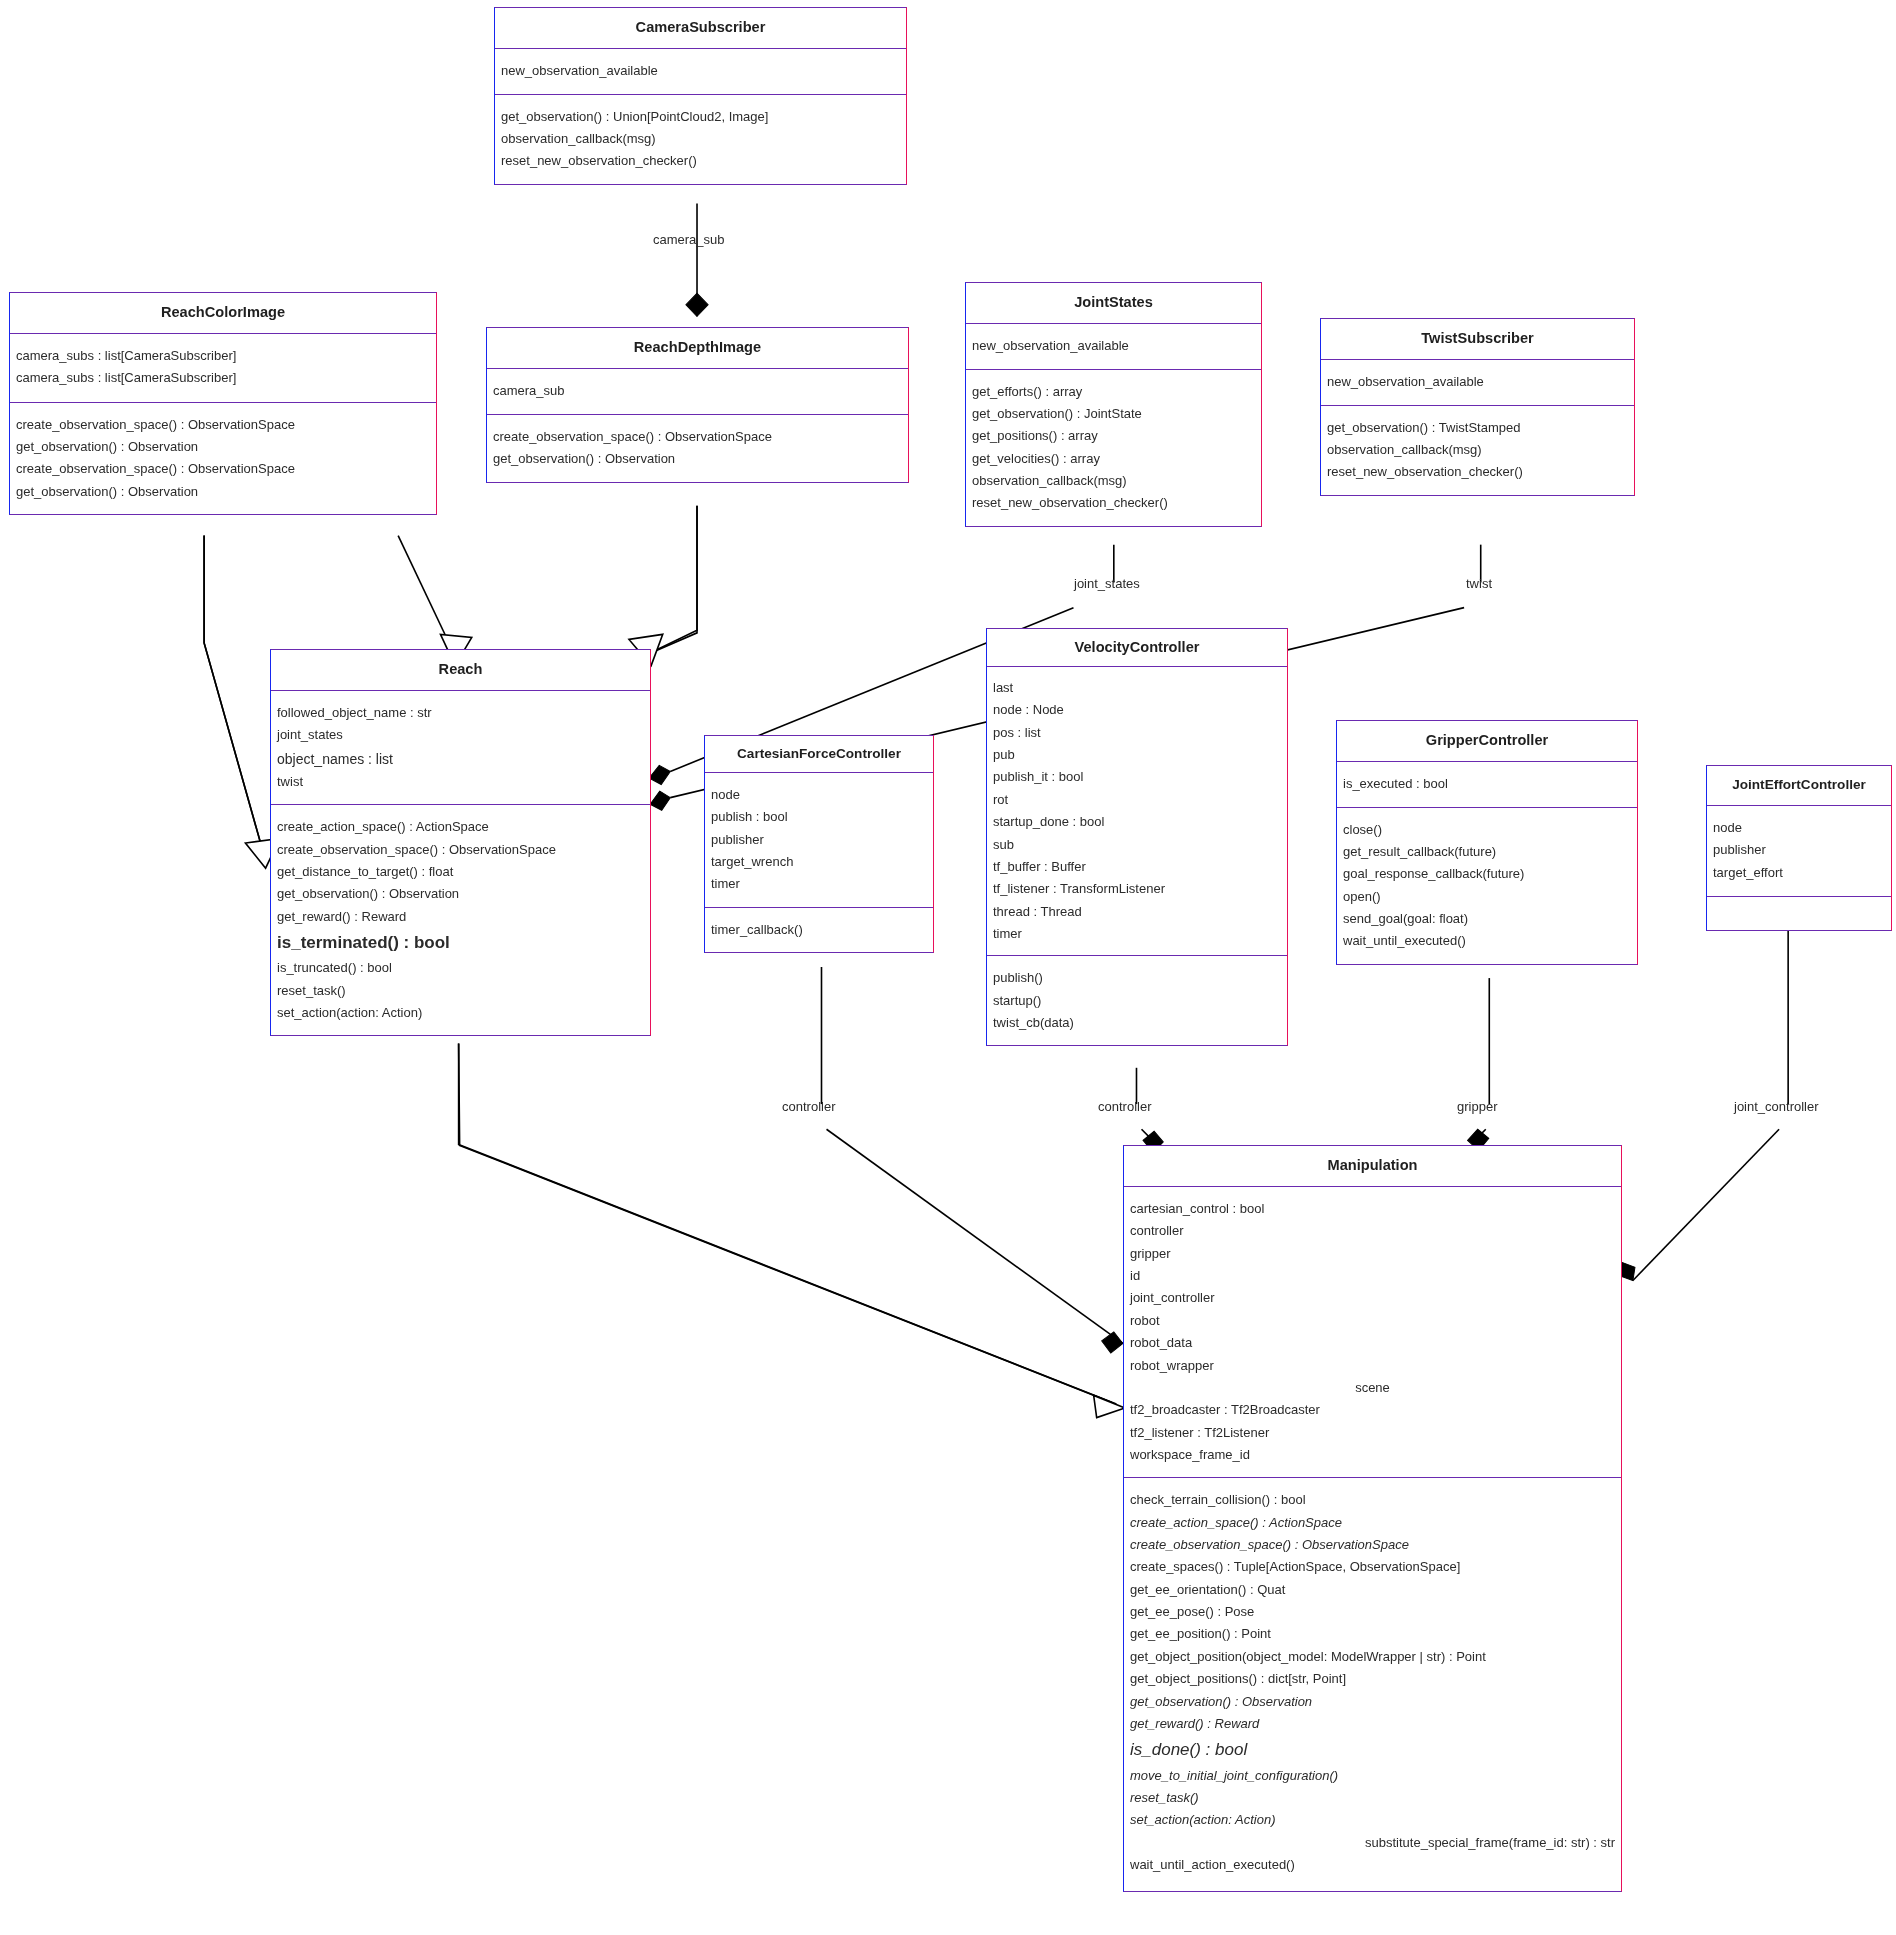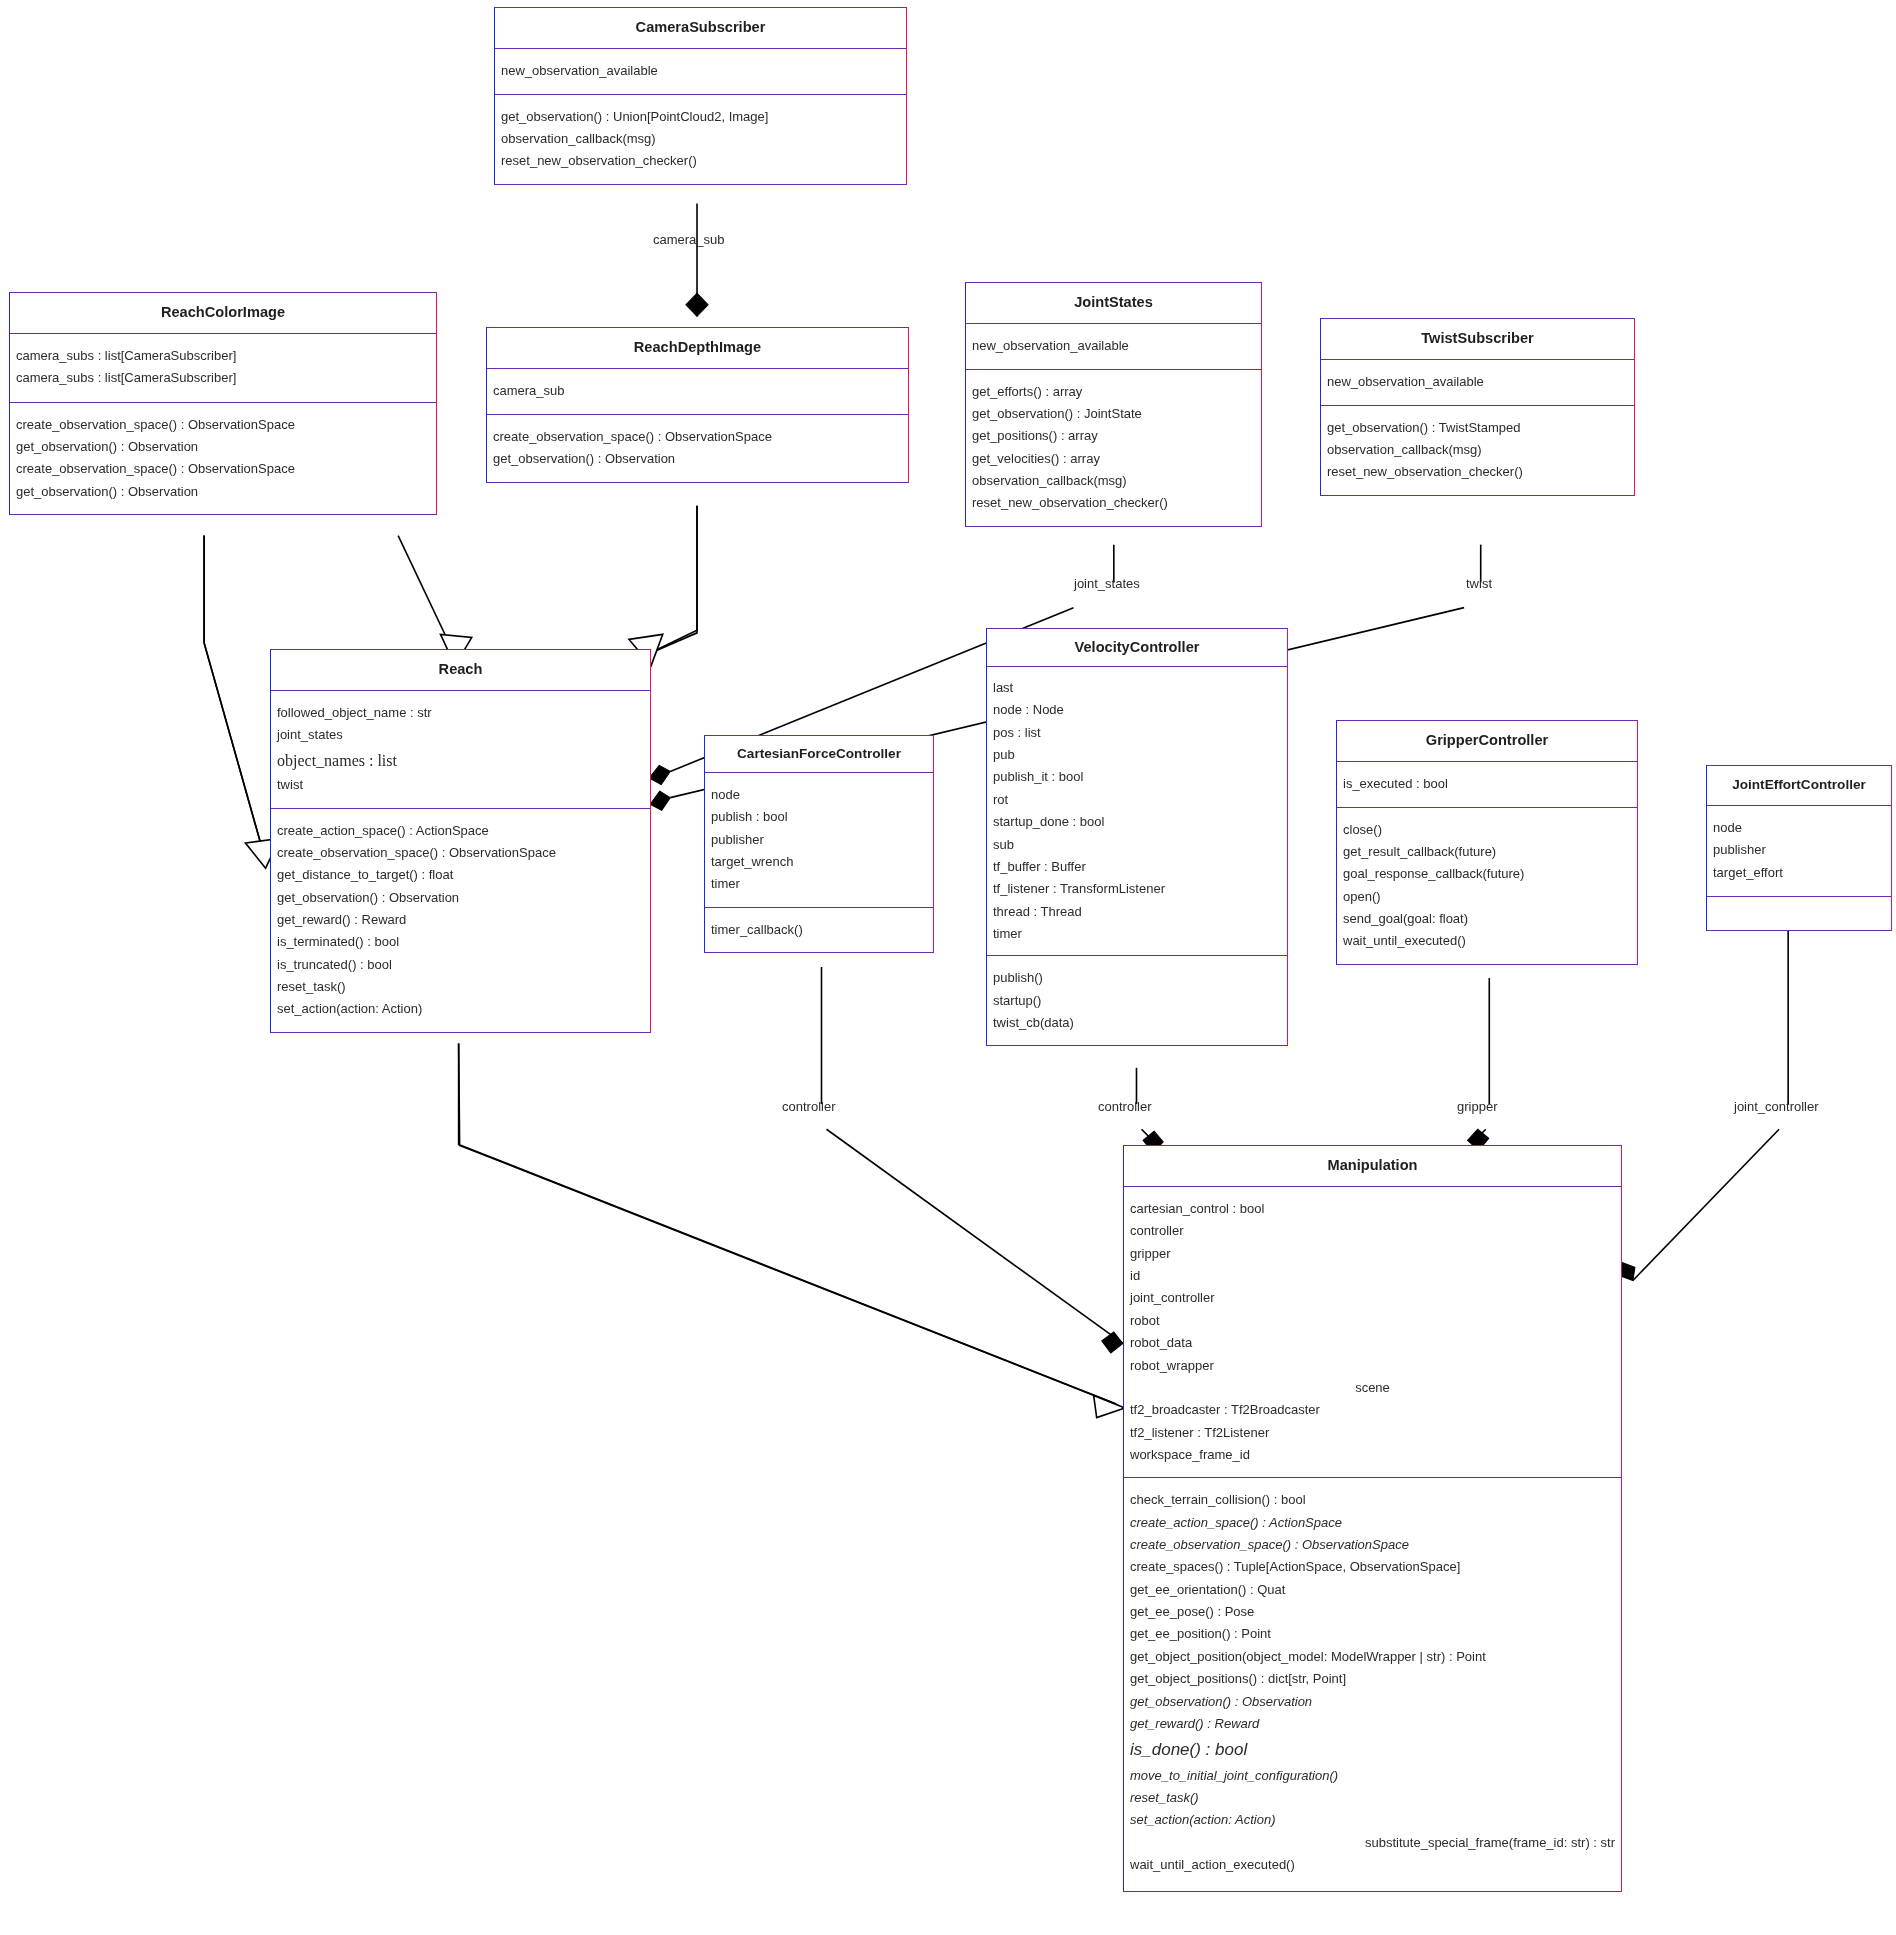--- a/index.html
+++ b/index.html
@@ -153,31 +153,31 @@
       <div class="row" style="font-size:13px;line-height:1.72;">reset_new_observation_checker()</div>
     </div>
   </div>
 
   <div class="cls" style="left:270px;top:649px;width:381px;">
     <div class="hdr" style="font-size:14.6px;padding:11px 5px 13px;">Reach</div>
     <div class="div"></div>
     <div class="sect" style="padding:11px 6px 11px;">
       <div class="row" style="font-size:13px;line-height:1.72;">followed_object_name : str</div>
       <div class="row" style="font-size:13px;line-height:1.72;">joint_states</div>
-      <div class="row" style="font-size:16px;line-height:1.72;font-family:Liberation Serif, serif;">object_names : list</div>
+      <div class="row" style="font-size:14px;line-height:1.72;">object_names : list</div>
       <div class="row" style="font-size:13px;line-height:1.72;">twist</div>
     </div>
     <div class="div"></div>
     <div class="sect" style="padding:11px 6px 11px;">
       <div class="row" style="font-size:13px;line-height:1.72;">create_action_space() : ActionSpace</div>
       <div class="row" style="font-size:13px;line-height:1.72;">create_observation_space() : ObservationSpace</div>
       <div class="row" style="font-size:13px;line-height:1.72;">get_distance_to_target() : float</div>
       <div class="row" style="font-size:13px;line-height:1.72;">get_observation() : Observation</div>
       <div class="row" style="font-size:13px;line-height:1.72;">get_reward() : Reward</div>
-      <div class="row" style="font-size:13px;line-height:1.72;">is_terminated() : bool</div>
+      <div class="row" style="font-size:17px;line-height:1.72;font-weight:bold;">is_terminated() : bool</div>
       <div class="row" style="font-size:13px;line-height:1.72;">is_truncated() : bool</div>
       <div class="row" style="font-size:13px;line-height:1.72;">reset_task()</div>
       <div class="row" style="font-size:13px;line-height:1.72;">set_action(action: Action)</div>
     </div>
   </div>
 
   <div class="cls" style="left:704px;top:735px;width:230px;">
     <div class="hdr" style="font-size:13.6px;padding:10px 4px 11px;">CartesianForceController</div>
     <div class="div"></div>
     <div class="sect" style="padding:11px 6px 11px;">

